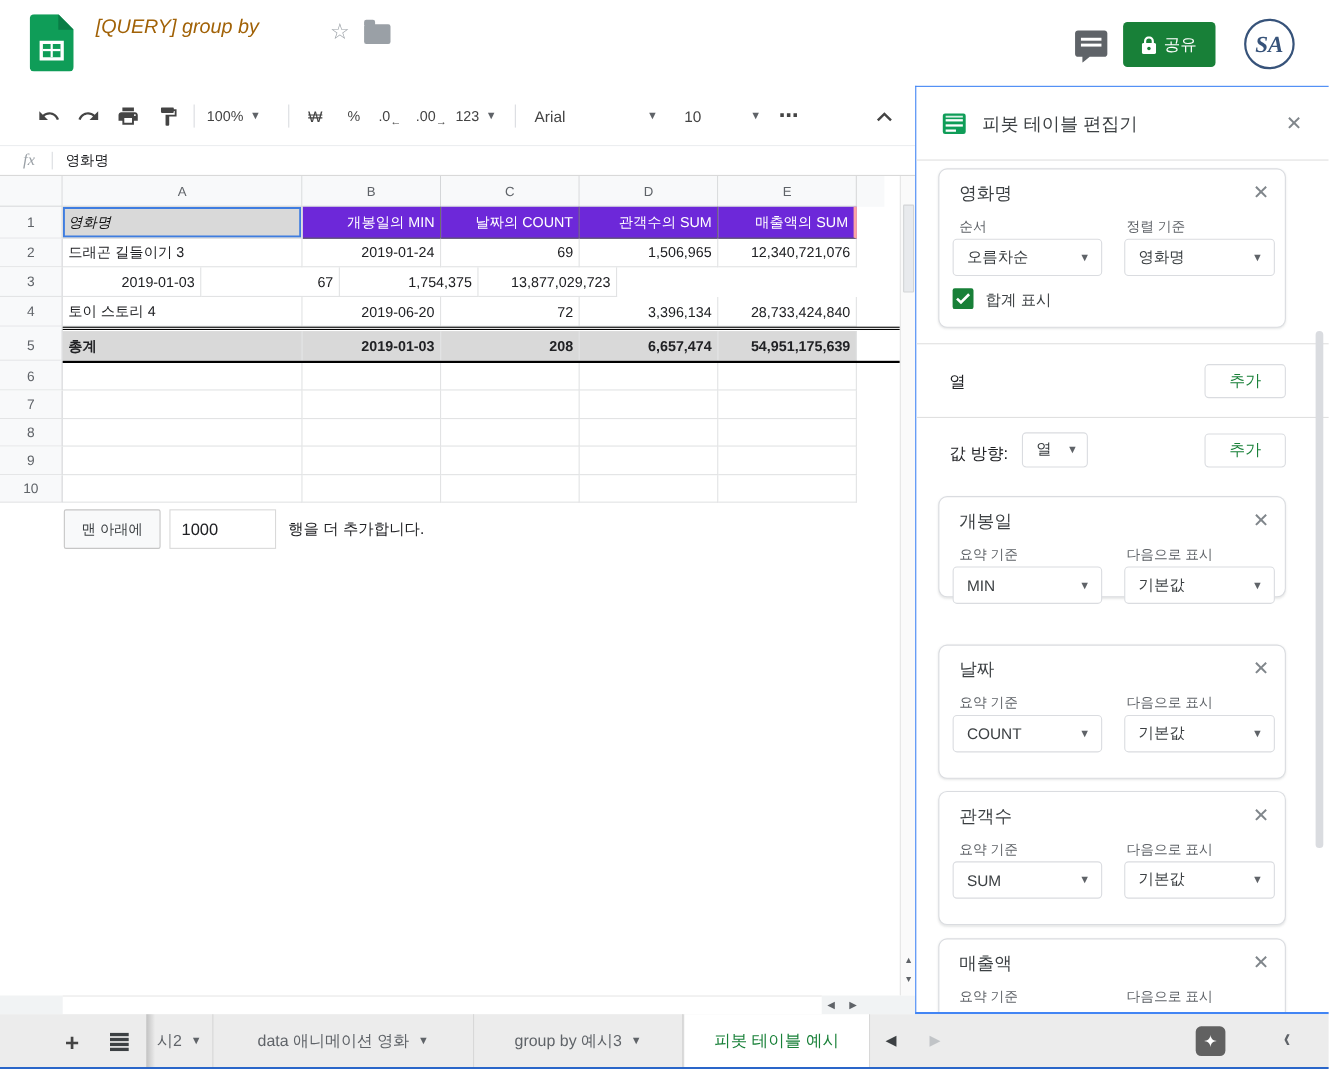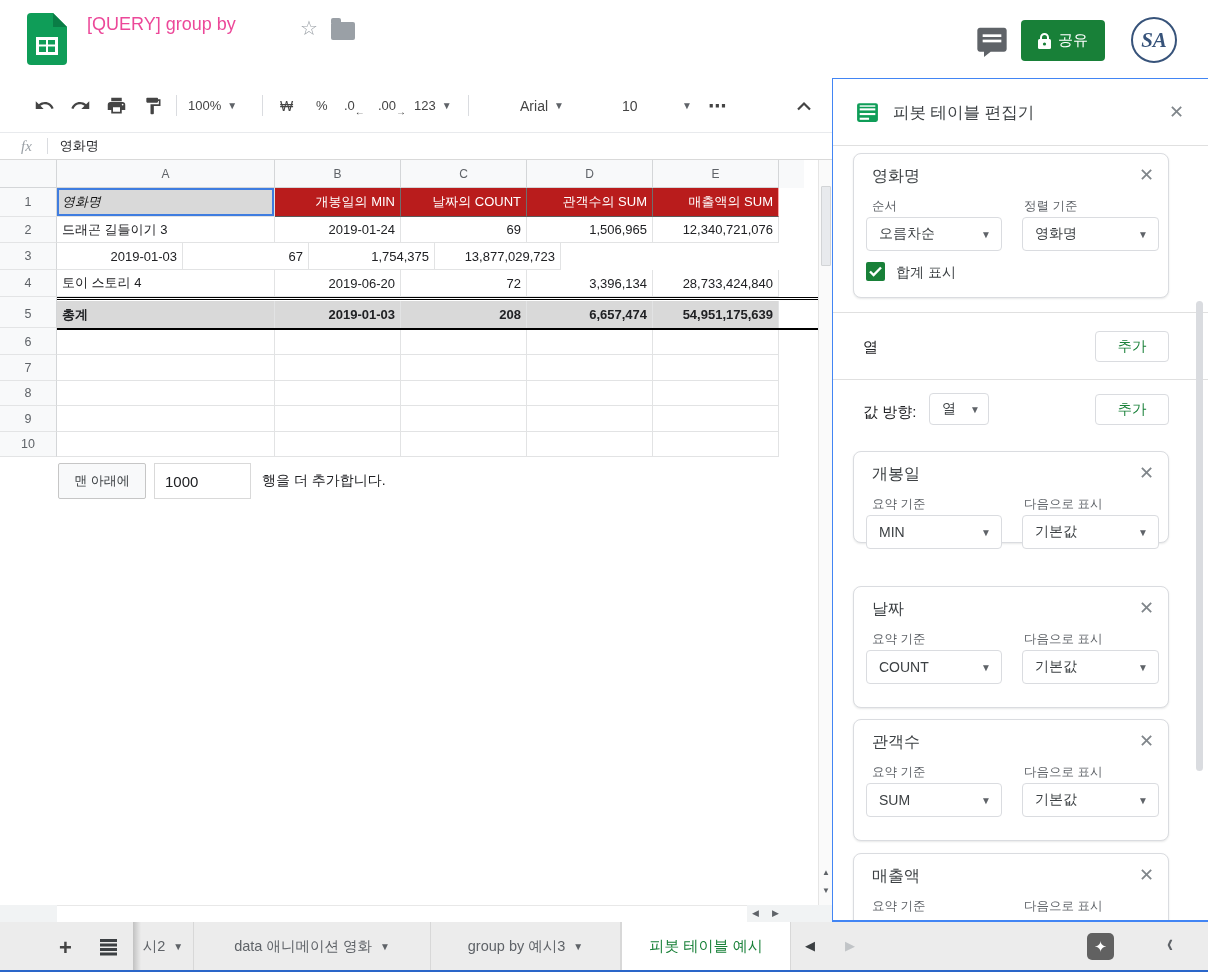--- a/index.html
+++ b/index.html
@@ -6,21 +6,21 @@
   html,body { width:1208px; height:972px; }
   body {
     position:relative; overflow:hidden; background:#fff;
     font-family:"Liberation Sans","DejaVu Sans",sans-serif; color:#202124;
     -webkit-font-smoothing:antialiased;
   }
 
   
   .topbar { position:absolute; left:0; top:0; width:1208px; height:78px; background:#fff; }
   .logo { position:absolute; left:27px; top:13px; width:40px; height:52px; }
-  .doc-title { position:absolute; left:87px; top:14px; font-size:18px; color:#ec4899; }
+  .doc-title { position:absolute; left:87px; top:14px; font-size:18px; color:#a16207;font-style:italic; }
   .star { position:absolute; left:300px; top:16px; font-size:20px; color:#9aa0a6; cursor:pointer; }
   .folder { position:absolute; left:331px; top:22px; width:24px; height:18px; background:#9aa0a6; border-radius:2px; }
   .folder:before { content:""; position:absolute; left:0; top:-4px; width:10px; height:5px; background:#9aa0a6; border-radius:2px 2px 0 0; }
   .menubar { position:absolute; left:85px; top:46px; display:flex; gap:24px; font-size:14.5px; color:#202124; align-items:center; }
   .menubar span { cursor:pointer; }
   .save-status { font-size:14px; color:#80868b; text-decoration:underline; max-width:288px; white-space:nowrap; overflow:hidden; }
   .comment-btn { position:absolute; left:975px; top:25px; width:34px; height:32px; }
   .share-btn { position:absolute; left:1021px; top:20px; width:84px; height:41px; background:#188038; border-radius:4px;
     display:flex; align-items:center; justify-content:center; gap:7px; color:#fff; font-size:15px; cursor:pointer; }
   .avatar { position:absolute; left:1131px; top:17px; width:46px; height:46px; border-radius:50%;
@@ -28,42 +28,42 @@
     font-family:"Liberation Serif","DejaVu Serif",serif; font-style:italic; font-weight:bold; font-size:21px; background:#fff; }
 
   
   .toolbar { position:absolute; left:0; top:78px; width:832px; height:55px; background:#fff; border-bottom:1px solid #e8eaed; }
   .tb { position:absolute; top:0; height:55px; display:flex; align-items:center; color:#444; }
   .tb-ico svg { display:block; }
   .tb-sep { position:absolute; top:17px; width:1px; height:21px; background:#dadce0; }
   .tb-text { font-size:13px; color:#444; }
   .caret { font-size:10px; color:#5f6368; margin-left:6px; }
   .num-ico { position:relative; font-size:13px; color:#444; }
-  .fontbox { width:112px; justify-content:center; font-size:14px; }
+  .fontbox { width:112px; justify-content:space-between; font-size:14px; }
   .sizebox { width:70px; justify-content:space-between; font-size:14px; }
 
   
   .fbar { position:absolute; left:0; top:133px; width:832px; height:27px; background:#fff; border-bottom:1px solid #d9d9d9; display:flex; align-items:center; }
   .fx { font-family:"Liberation Serif","DejaVu Serif",serif; font-style:italic; color:#9aa0a6; font-size:15px; margin-left:21px; }
   .fbar-sep { width:1px; height:16px; background:#dadce0; margin:0 12px 0 15px; }
   .fbar-val { font-size:13px; color:#202124; }
 
   
   .grid { position:absolute; left:0; top:160px; width:832px; height:745px; background:#fff; }
   .grow { display:flex; }
   .ch { background:#f8f9fa; border-right:1px solid #d4d6d8; border-bottom:1px solid #d4d6d8;
         font-size:12px; color:#5f6368; display:flex; align-items:center; justify-content:center; }
   .rh { width:57px; background:#f8f9fa; border-right:1px solid #d4d6d8; border-bottom:1px solid #e3e4e5;
         font-size:12.5px; color:#5f6368; display:flex; align-items:center; justify-content:center; flex:0 0 57px; }
   .cell { border-right:1px solid #e2e3e4; border-bottom:1px solid #e2e3e4; font-size:13px;
         display:flex; align-items:center; padding:0 5px; white-space:nowrap; overflow:hidden; }
   .cA { width:218px; flex:0 0 218px; }
   .cB,.cC,.cD,.cE { width:126px; flex:0 0 126px; justify-content:flex-end; }
   .cF { width:25px; flex:0 0 25px; border:none; }
-  .hdr-dark { background:#b91c1c; color:#fff; border-right:1px solid #6e6e6e; border-bottom:1px solid #5a5a5a; font-weight:500; }
+  .hdr-dark { background:#6d28d9; color:#fff; border-right:1px solid #6e6e6e; border-bottom:1px solid #5a5a5a; font-weight:500; }
   .a1 { background:#d9d9d9; font-style:italic; color:#111; position:relative;
         box-shadow:inset 0 0 0 2px #3f7de0; justify-content:flex-start; }
   .total-row .cell { background:#d9d9d9; font-weight:bold; border-bottom:none; }
   .dbl-border { height:0; border-top:3px double #000; width:782px; }
   .total-bottom { height:0; border-top:2px solid #000; width:782px; }
 
   
   .addrow { position:absolute; left:0; top:462px; height:38px; display:flex; align-items:center; }
   .addrow-btn { margin-left:58px; width:88px; height:36px; background:#f8f9fa; border:1px solid #c6c6c6; border-radius:2px;
         font-size:13px; color:#3c4043; display:flex; align-items:center; justify-content:center; cursor:pointer; }
@@ -234,21 +234,21 @@
     <div class="ch cE" style="justify-content:center">E</div>
     <div class="ch cF" style="border-right:none"></div>
   </div>
 
   <div class="grow" style="height:29px">
     <div class="rh">1</div>
     <div class="cell cA a1">영화명</div>
     <div class="cell cB hdr-dark">개봉일의 MIN</div>
     <div class="cell cC hdr-dark">날짜의 COUNT</div>
     <div class="cell cD hdr-dark">관객수의 SUM</div>
-    <div class="cell cE hdr-dark" style="border-right:1px solid #fca5a5">매출액의 SUM</div>
+    <div class="cell cE hdr-dark" style="border-right:3px solid #fca5a5">매출액의 SUM</div>
   </div>
 
   <div class="grow" style="height:26px">
     <div class="rh">2</div>
     <div class="cell cA">드래곤 길들이기 3</div>
     <div class="cell cB">2019-01-24</div>
     <div class="cell cC">69</div>
     <div class="cell cD">1,506,965</div>
     <div class="cell cE">12,340,721,076</div>
   </div>

